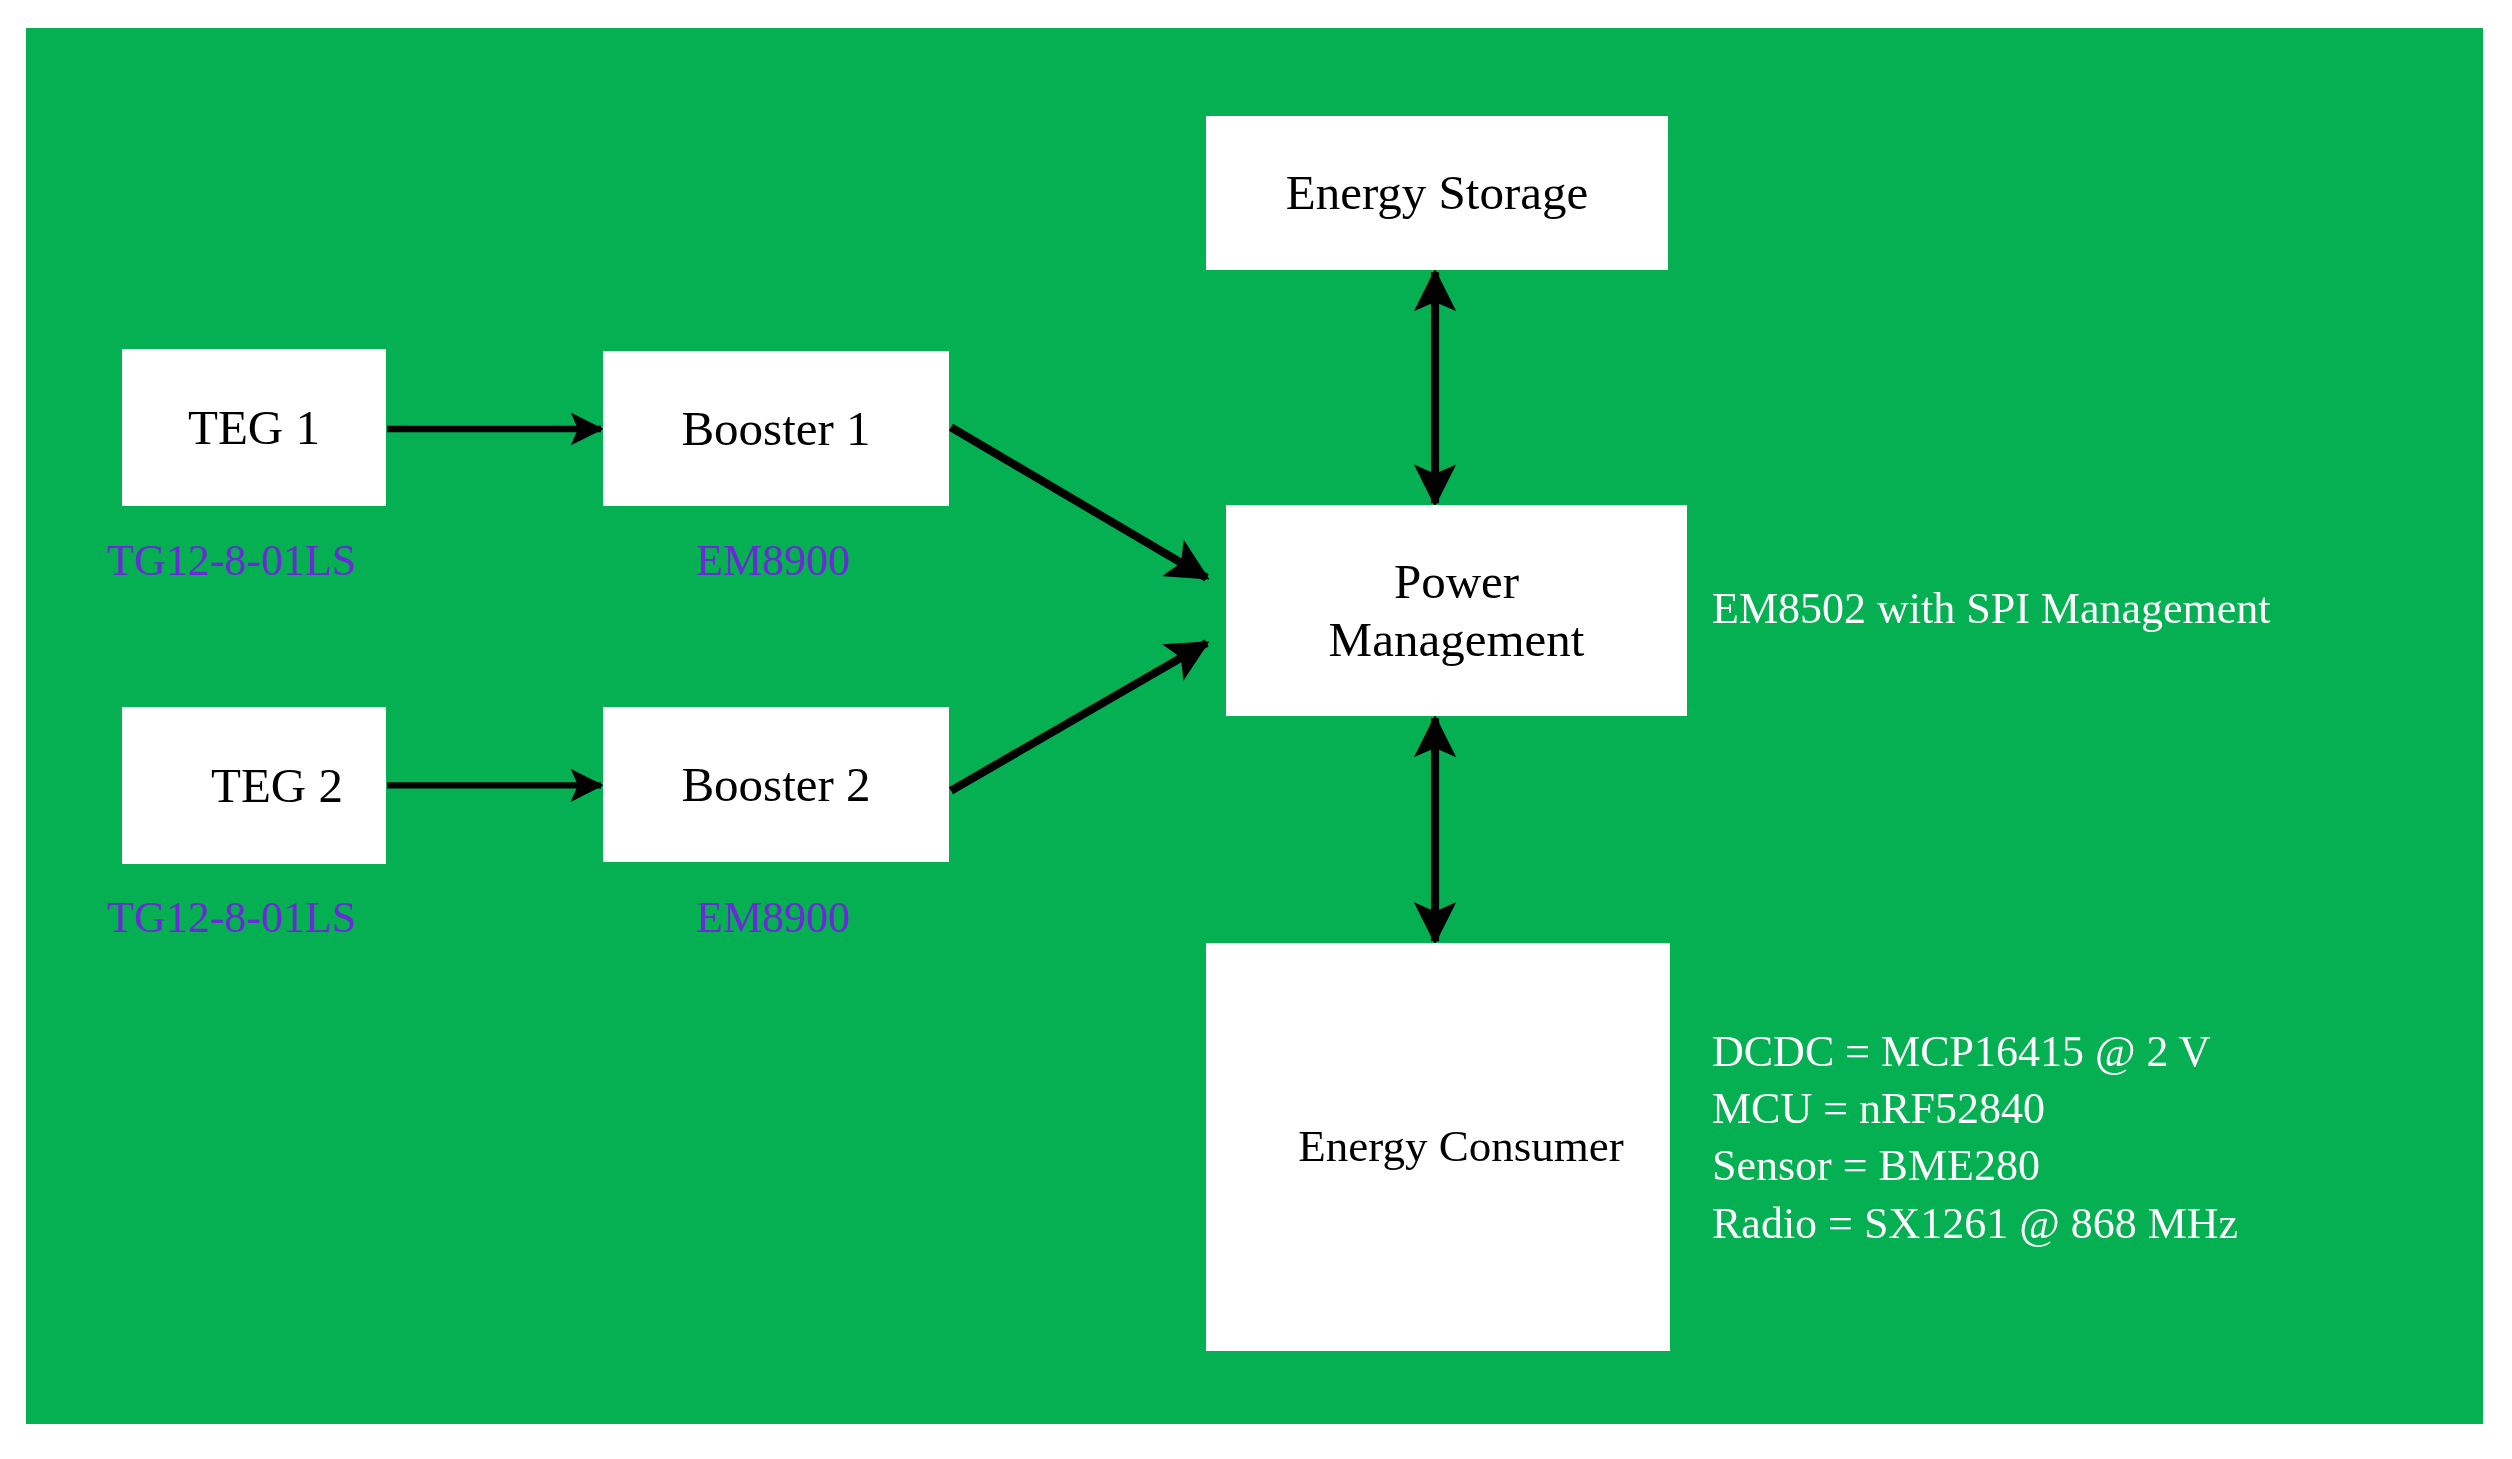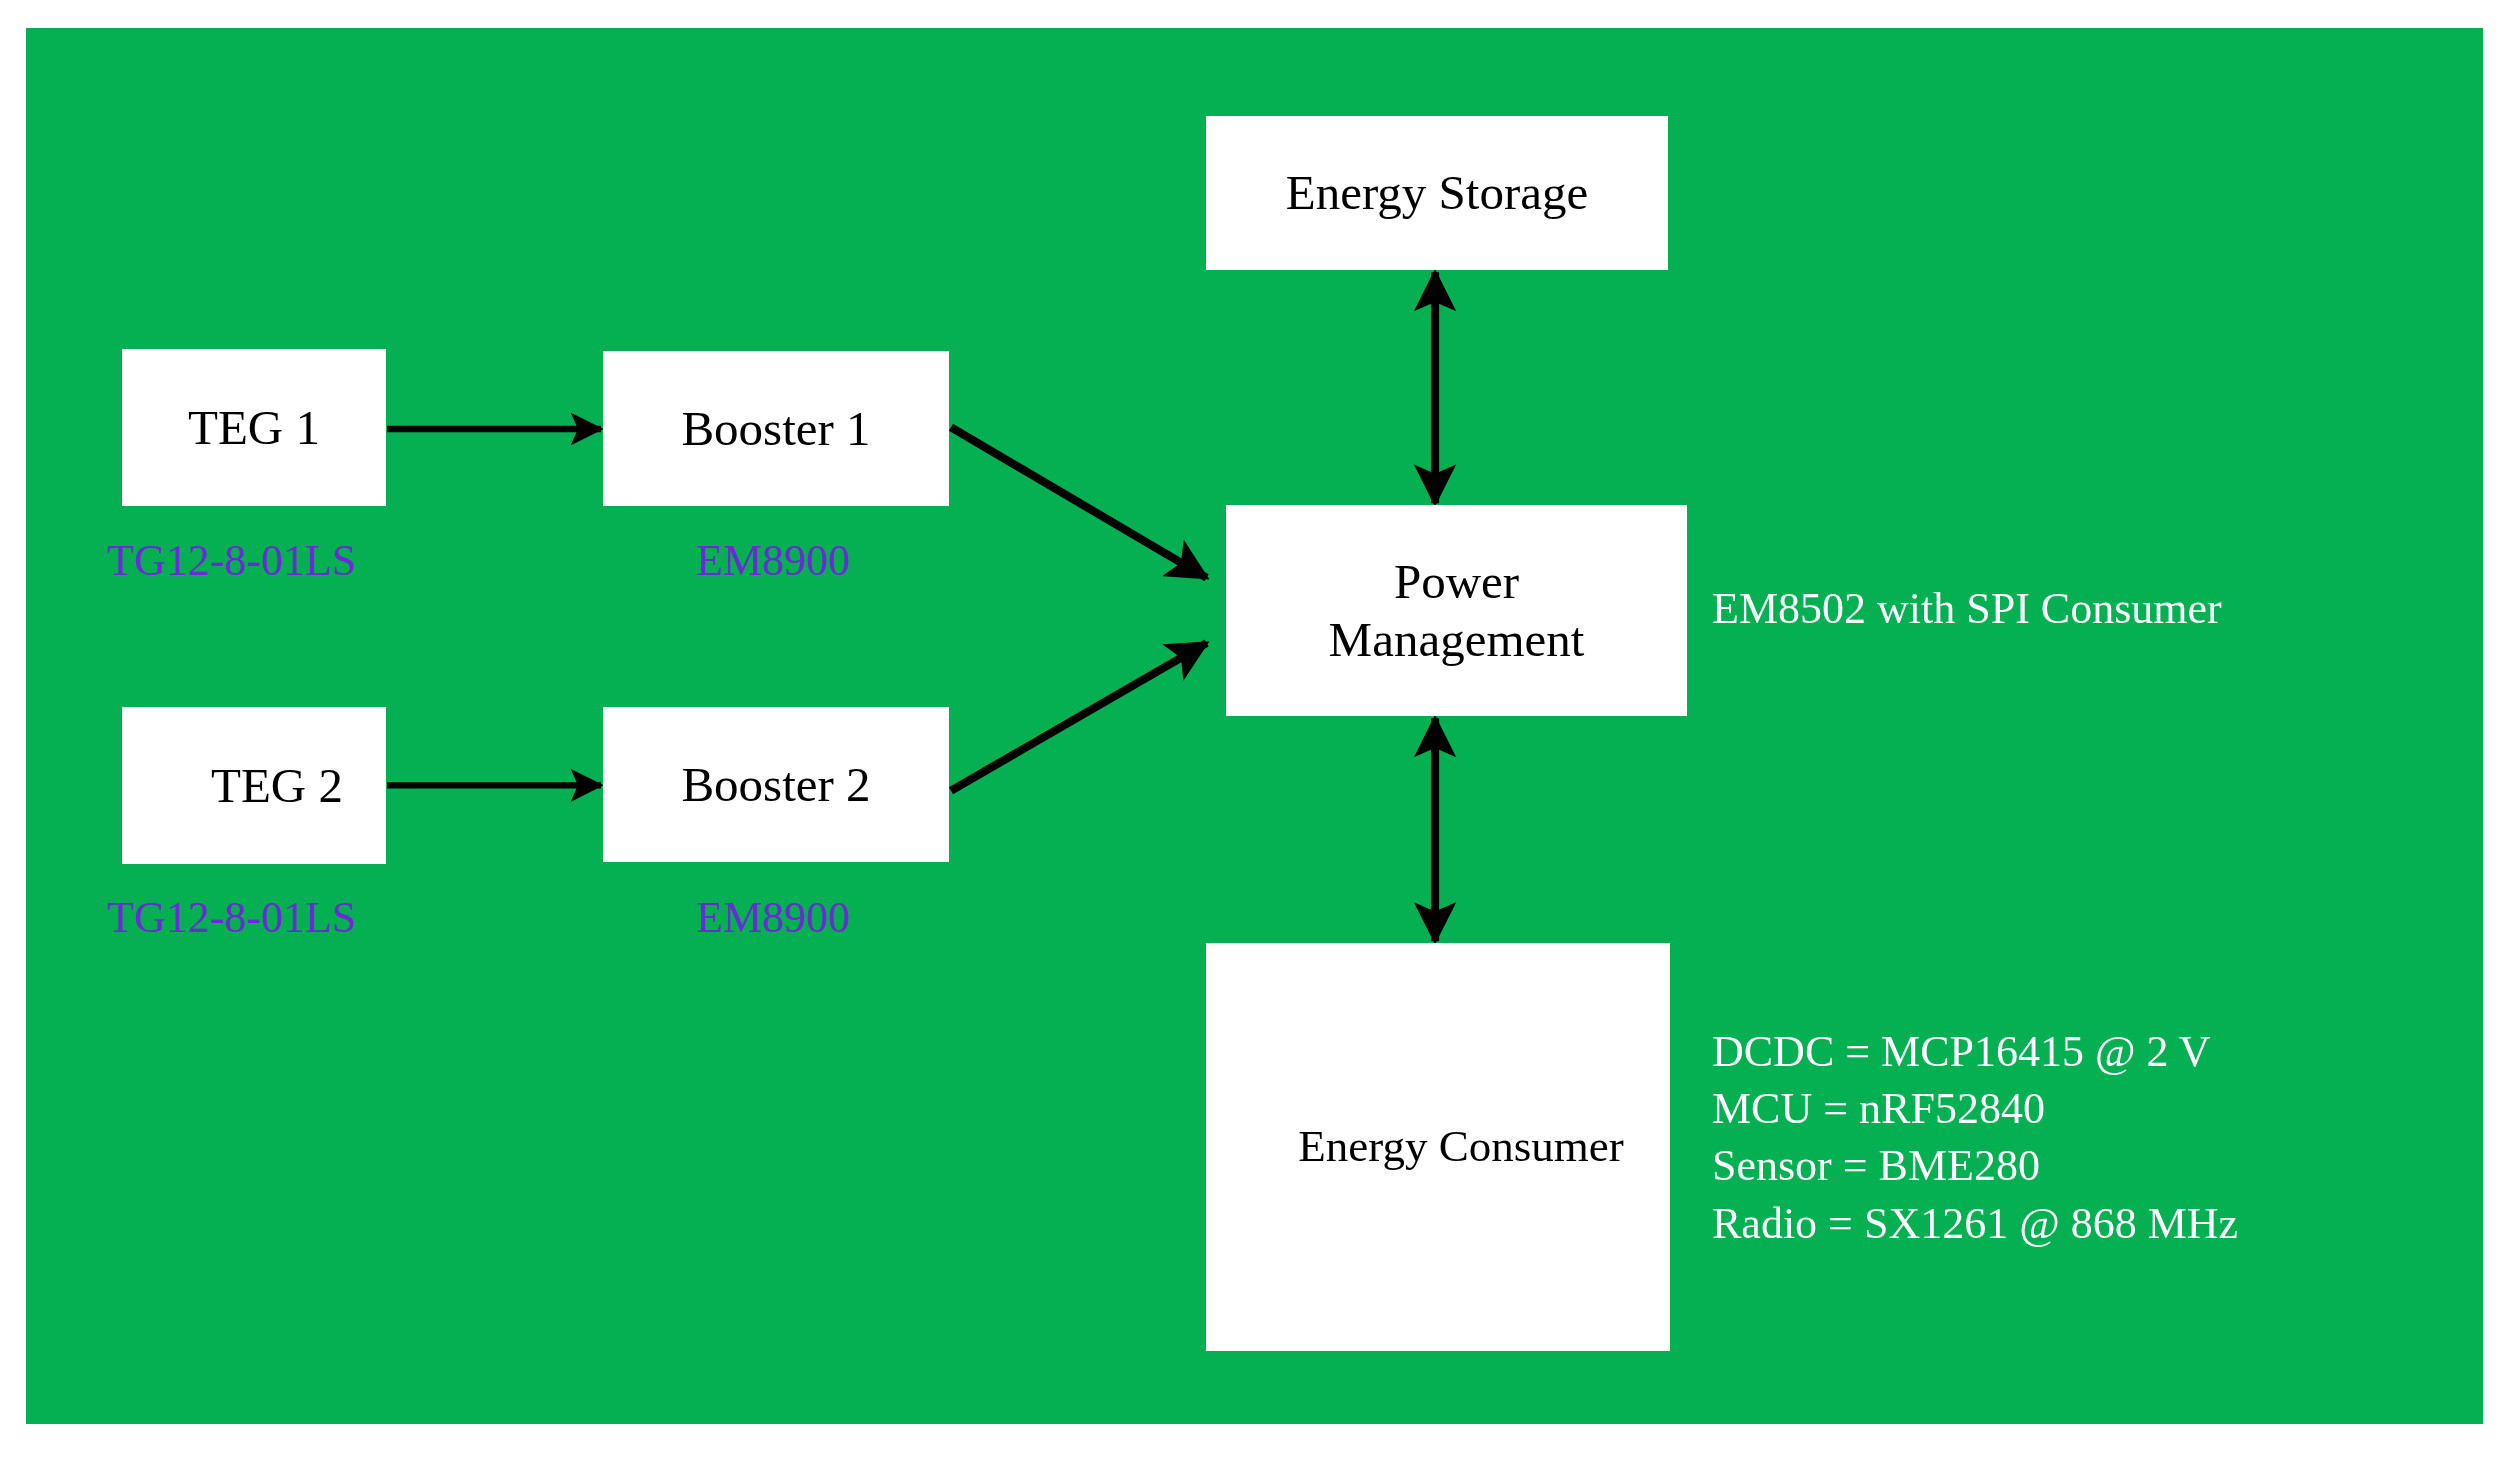--- a/index.html
+++ b/index.html
@@ -135,20 +135,20 @@
 
   <div class="node-box" id="node-consumer">
     <span class="node-label">Energy Consumer</span>
   </div>
 
   <div class="sub-label" id="sub-teg1">TG12-8-01LS</div>
   <div class="sub-label" id="sub-teg2">TG12-8-01LS</div>
   <div class="sub-label" id="sub-booster1">EM8900</div>
   <div class="sub-label" id="sub-booster2">EM8900</div>
 
-  <div class="annotation" id="ann-power">EM8502 with SPI Consumer</div>
+  <div class="annotation" id="ann-power">EM8502 with SPI Management</div>
   <div class="annotation" id="ann-consumer">DCDC = MCP16415 @ 2 V
 MCU = nRF52840
 Sensor = BME280
 Radio = SX1261 @ 868 MHz</div>
 
 </div>
 
 
 </body></html>

